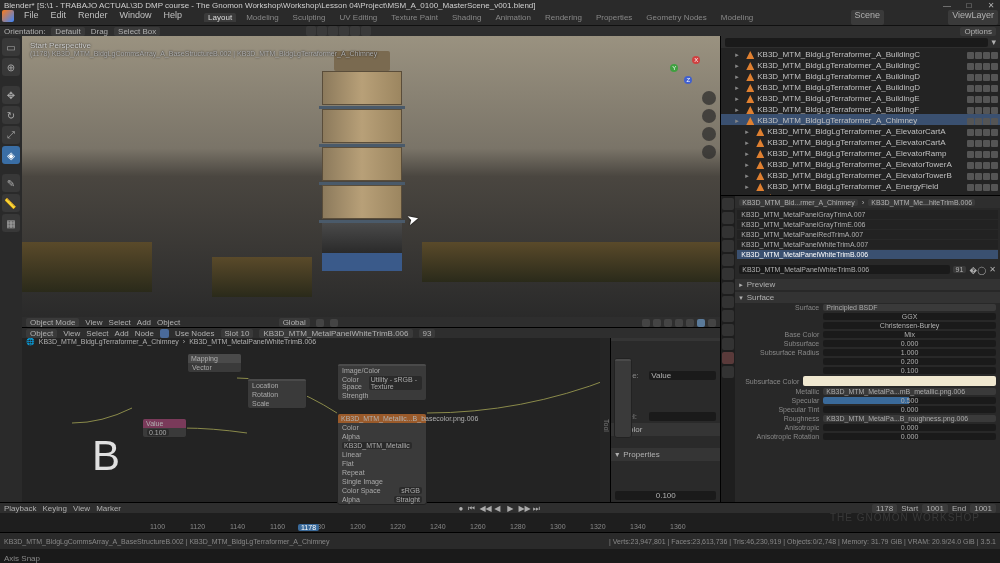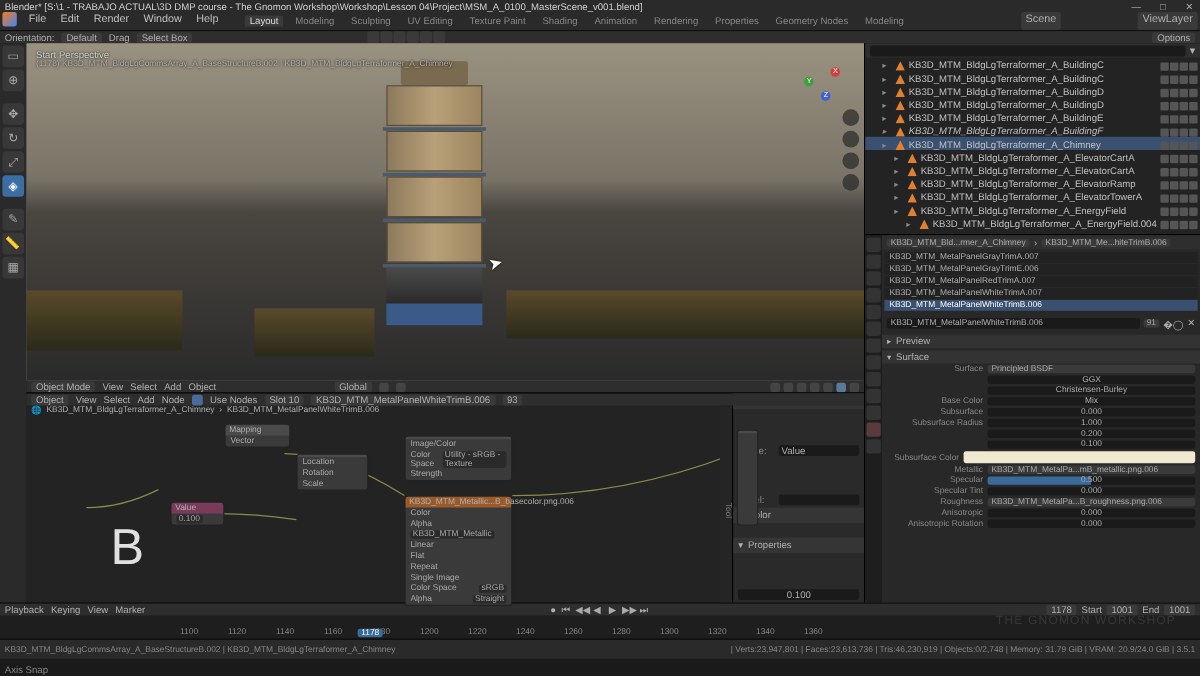--- a/index.html
+++ b/index.html
@@ -452,21 +452,21 @@
             <span class="tri">▸</span>
             <span class="ico"></span>
             <span class="name">KB3D_MTM_BldgLgTerraformer_A_BuildingE</span>
             <span class="icons">
               <span class="i"></span>
               <span class="i"></span>
               <span class="i"></span>
               <span class="i"></span>
             </span>
           </div>
-          <div class="out-row" style="padding-left: 14px; font-style: italic;">
+          <div class="out-row" style="padding-left: 14px;">
             <span class="tri">▸</span>
             <span class="ico"></span>
             <span class="name">KB3D_MTM_BldgLgTerraformer_A_BuildingF</span>
             <span class="icons">
               <span class="i"></span>
               <span class="i"></span>
               <span class="i"></span>
               <span class="i"></span>
             </span>
           </div>
@@ -511,20 +511,31 @@
               <span class="i"></span>
               <span class="i"></span>
               <span class="i"></span>
               <span class="i"></span>
             </span>
           </div>
           <div class="out-row" style="padding-left: 24px;">
             <span class="tri">▸</span>
             <span class="ico"></span>
             <span class="name">KB3D_MTM_BldgLgTerraformer_A_ElevatorTowerA</span>
+            <span class="icons">
+              <span class="i"></span>
+              <span class="i"></span>
+              <span class="i"></span>
+              <span class="i"></span>
+            </span>
+          </div>
+          <div class="out-row" style="padding-left: 24px;">
+            <span class="tri">▸</span>
+            <span class="ico"></span>
+            <span class="name">KB3D_MTM_BldgLgTerraformer_A_ElevatorTowerB</span>
             <span class="icons">
               <span class="i"></span>
               <span class="i"></span>
               <span class="i"></span>
               <span class="i"></span>
             </span>
           </div>
           <div class="out-row" style="padding-left: 24px;">
             <span class="tri">▸</span>
             <span class="ico"></span>

